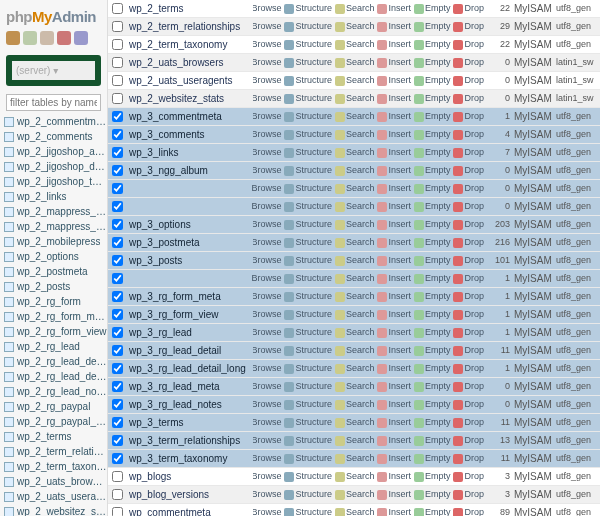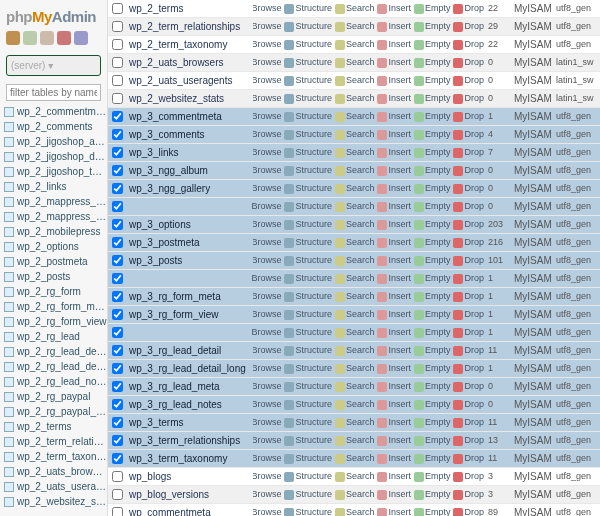--- a/index.html
+++ b/index.html
@@ -4,37 +4,37 @@
 <style>
 *{box-sizing:border-box;margin:0;padding:0}
 body{font:11px/1.3 Arial,sans-serif;color:#333;background:#fff;width:600px;height:516px;overflow:hidden}
 #wrap{display:flex;height:516px}
 #side{width:108px;flex:0 0 108px;border-right:1px solid #ddd;background:#f6f6f6;display:flex;flex-direction:column}
 #logo{padding:8px 6px 4px;font:bold 15px Arial;letter-spacing:-.5px}
 #logo .a{color:#999}#logo .b{color:#d68000}#logo .c{color:#789}
 #icons{display:flex;gap:3px;padding:2px 6px 6px}
 #icons span{width:14px;height:14px;border-radius:3px;display:inline-block}
 .ic-home{background:#c09050}.ic-sql{background:#bca}.ic-qry{background:#cba}.ic-ref{background:#c77}.ic-doc{background:#99c}
-#srv{margin:4px 6px;padding:3px 4px;background:#eee;border:1px solid #14532d;border-radius:3px;color:#aaa;font-size:10px;white-space:nowrap;overflow:hidden;text-overflow:ellipsis}
+#srv{margin:4px 6px;padding:3px 4px;background:#eee;border:6px solid #14532d;border-radius:3px;color:#aaa;font-size:10px;white-space:nowrap;overflow:hidden;text-overflow:ellipsis}
 #flt{margin:4px 6px 3px;padding:2px 3px;border:1px solid #bbb;font-size:10px;width:calc(100% - 12px);background:#fff;color:#666}
 #tlist{flex:1;overflow:hidden;padding:0 0 0 4px}
 .sitem{display:flex;align-items:center;gap:3px;padding:1px 0;white-space:nowrap;overflow:hidden}
 .sitem .box{width:10px;height:10px;border:1px solid #8ab;background:#def;flex:0 0 10px}
 .sitem .lbl{color:#356;font-size:10px;overflow:hidden;text-overflow:ellipsis}
 #main{flex:1;overflow:hidden;background:#fff}
 .row{display:flex;align-items:center;height:18px;padding:0 4px;border-bottom:1px solid #e8e8e8;gap:4px}
 .row.odd{background:#f0f0f0}
 .row.sel{background:#b7cde0}
 .row input[type=checkbox]{width:11px;height:11px;margin-right:2px}
 .tname{flex:0 0 120px;color:#235;font-size:10px;white-space:nowrap;overflow:hidden}
 .row.sel .tname{font-weight:normal;color:#123}
 .acts{flex:1;display:flex;gap:3px;justify-content:flex-end;align-items:center;font-size:9px;color:#456;white-space:nowrap;overflow:hidden}
 .act{display:flex;align-items:center;gap:1px}
 .act .i{width:10px;height:10px;border-radius:2px;display:inline-block}.i-st{background:#8ab}.i-se{background:#cc8}.i-in{background:#d99}.i-em{background:#9c9}.i-dr{background:#d66;border-radius:50%}
-.cnt{width:22px;text-align:left;color:#555;font-size:9px}
+.cnt{width:22px;text-align:right;color:#555;font-size:9px}
 .eng{width:38px;color:#555;font-size:10px}
 .col{width:40px;color:#555;font-size:9px;overflow:hidden}
 </style>
 </head>
 <body>
 <div id="wrap">
 <div id="side">
   <div id="logo"><span class="a">php</span><span class="b">My</span><span class="c">Admin</span></div>
   <div id="icons">
     <span class="ic-home"></span>
@@ -302,21 +302,20 @@
           <span class="act"><span class="i i-in"></span>Insert</span>
           <span class="act"><span class="i i-em"></span>Empty</span>
           <span class="act"><span class="i i-dr"></span>Drop</span>
         </span>
         <span class="cnt">0</span>
         <span class="eng">MyISAM</span>
         <span class="col">utf8_gen</span>
       </div>
       <div class="row sel">
         <input type="checkbox" checked="" style="">
-        <span class="tname">wp_3_ngg_gallery</span>
         <span class="acts">
           <span class="act">Browse</span>
           <span class="act"><span class="i i-st"></span>Structure</span>
           <span class="act"><span class="i i-se"></span>Search</span>
           <span class="act"><span class="i i-in"></span>Insert</span>
           <span class="act"><span class="i i-em"></span>Empty</span>
           <span class="act"><span class="i i-dr"></span>Drop</span>
         </span>
         <span class="cnt">0</span>
         <span class="eng">MyISAM</span>
@@ -420,20 +419,21 @@
           <span class="act"><span class="i i-in"></span>Insert</span>
           <span class="act"><span class="i i-em"></span>Empty</span>
           <span class="act"><span class="i i-dr"></span>Drop</span>
         </span>
         <span class="cnt">1</span>
         <span class="eng">MyISAM</span>
         <span class="col">utf8_gen</span>
       </div>
       <div class="row sel">
         <input type="checkbox" checked="" style="">
+        <span class="tname">wp_3_rg_lead</span>
         <span class="acts">
           <span class="act">Browse</span>
           <span class="act"><span class="i i-st"></span>Structure</span>
           <span class="act"><span class="i i-se"></span>Search</span>
           <span class="act"><span class="i i-in"></span>Insert</span>
           <span class="act"><span class="i i-em"></span>Empty</span>
           <span class="act"><span class="i i-dr"></span>Drop</span>
         </span>
         <span class="cnt">1</span>
         <span class="eng">MyISAM</span>

